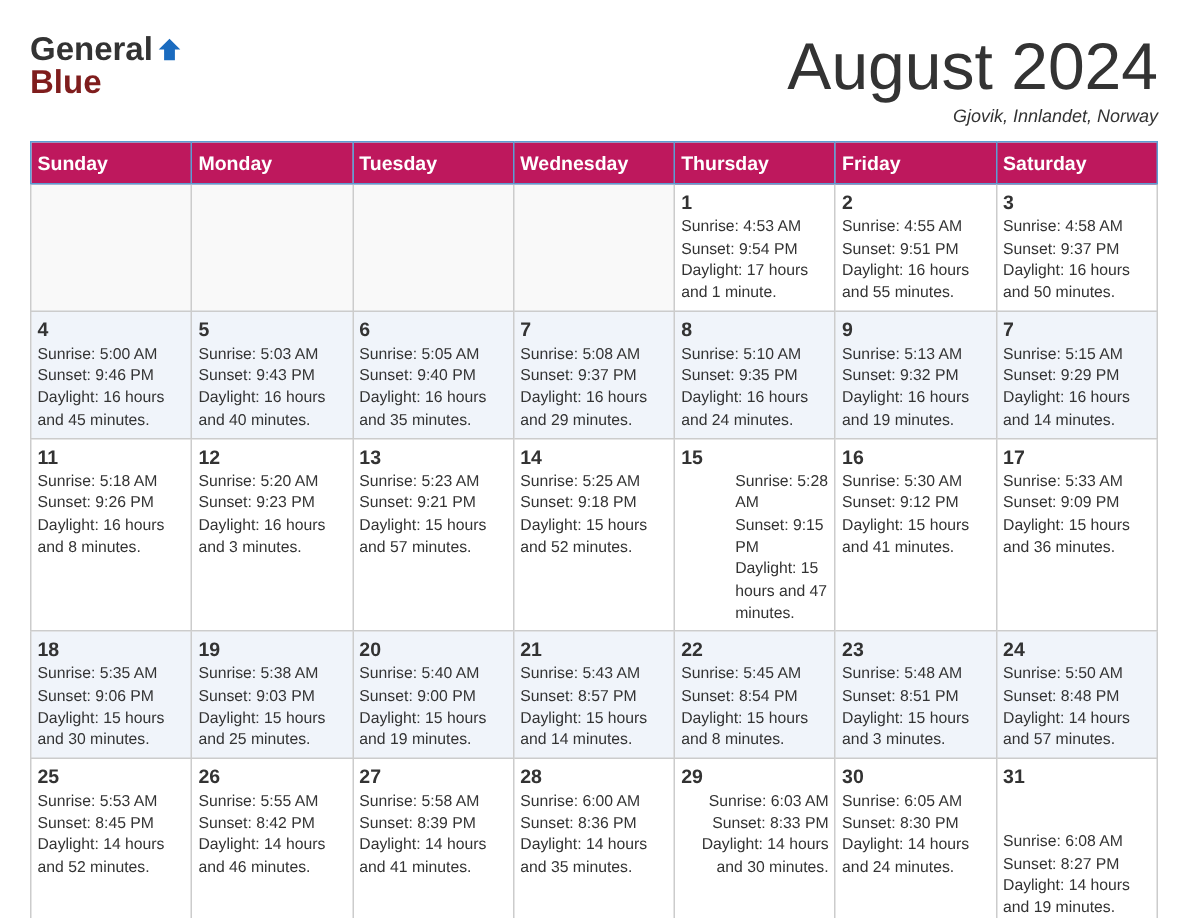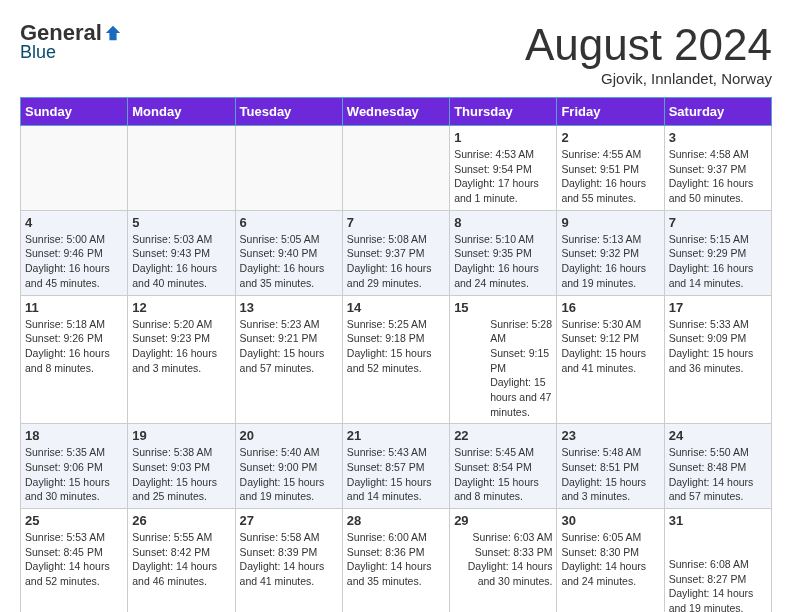--- a/index.html
+++ b/index.html
@@ -38,30 +38,31 @@
     }
     .title-block {
       text-align: right;
     }
     .month-title {
       font-size: 44px;
       font-weight: normal;
       color: #333;
     }
     .location {
-      font-size: 15px;
-      color: #333;
+      font-size: 12px;
+      color: #333;
+      font-style: italic;
     }
     .calendar {
       width: 100%;
       border-collapse: collapse;
       font-size: 11px;
     }
     .calendar th {
-      background: #6d28d9;
+      background: #be185d;
       color: #fff;
       padding: 6px 4px;
       text-align: left;
       font-size: 13px;
       border: 1px solid #5a9fd4;
     }
     .calendar td {
       border: 1px solid #ccc;
       vertical-align: top;
       padding: 4px;
@@ -91,21 +92,21 @@
 <body>
 
 <div class="header">
   <div class="logo">
     <div class="logo-text">
       <span class="logo-general">General</span>
       <svg class="logo-icon" viewBox="0 0 20 20">
         <polygon points="10,2 18,10 14,10 14,18 6,18 6,10 2,10" fill="#1a6bbf"></polygon>
       </svg>
     </div>
-    <span class="logo-blue" style="font-size:18px;font-weight:normal;color:#0c4a6e;margin-top:-4px;">Blue</span>
+    <span class="logo-blue" style="font-size:22px;font-weight:bold;color:#7f1d1d;margin-top:-4px;">Blue</span>
   </div>
   <div class="title-block">
     <div class="month-title">August 2024</div>
     <div class="location">Gjovik, Innlandet, Norway</div>
   </div>
 </div>
 
 <table class="calendar">
   <thead>
     <tr>

